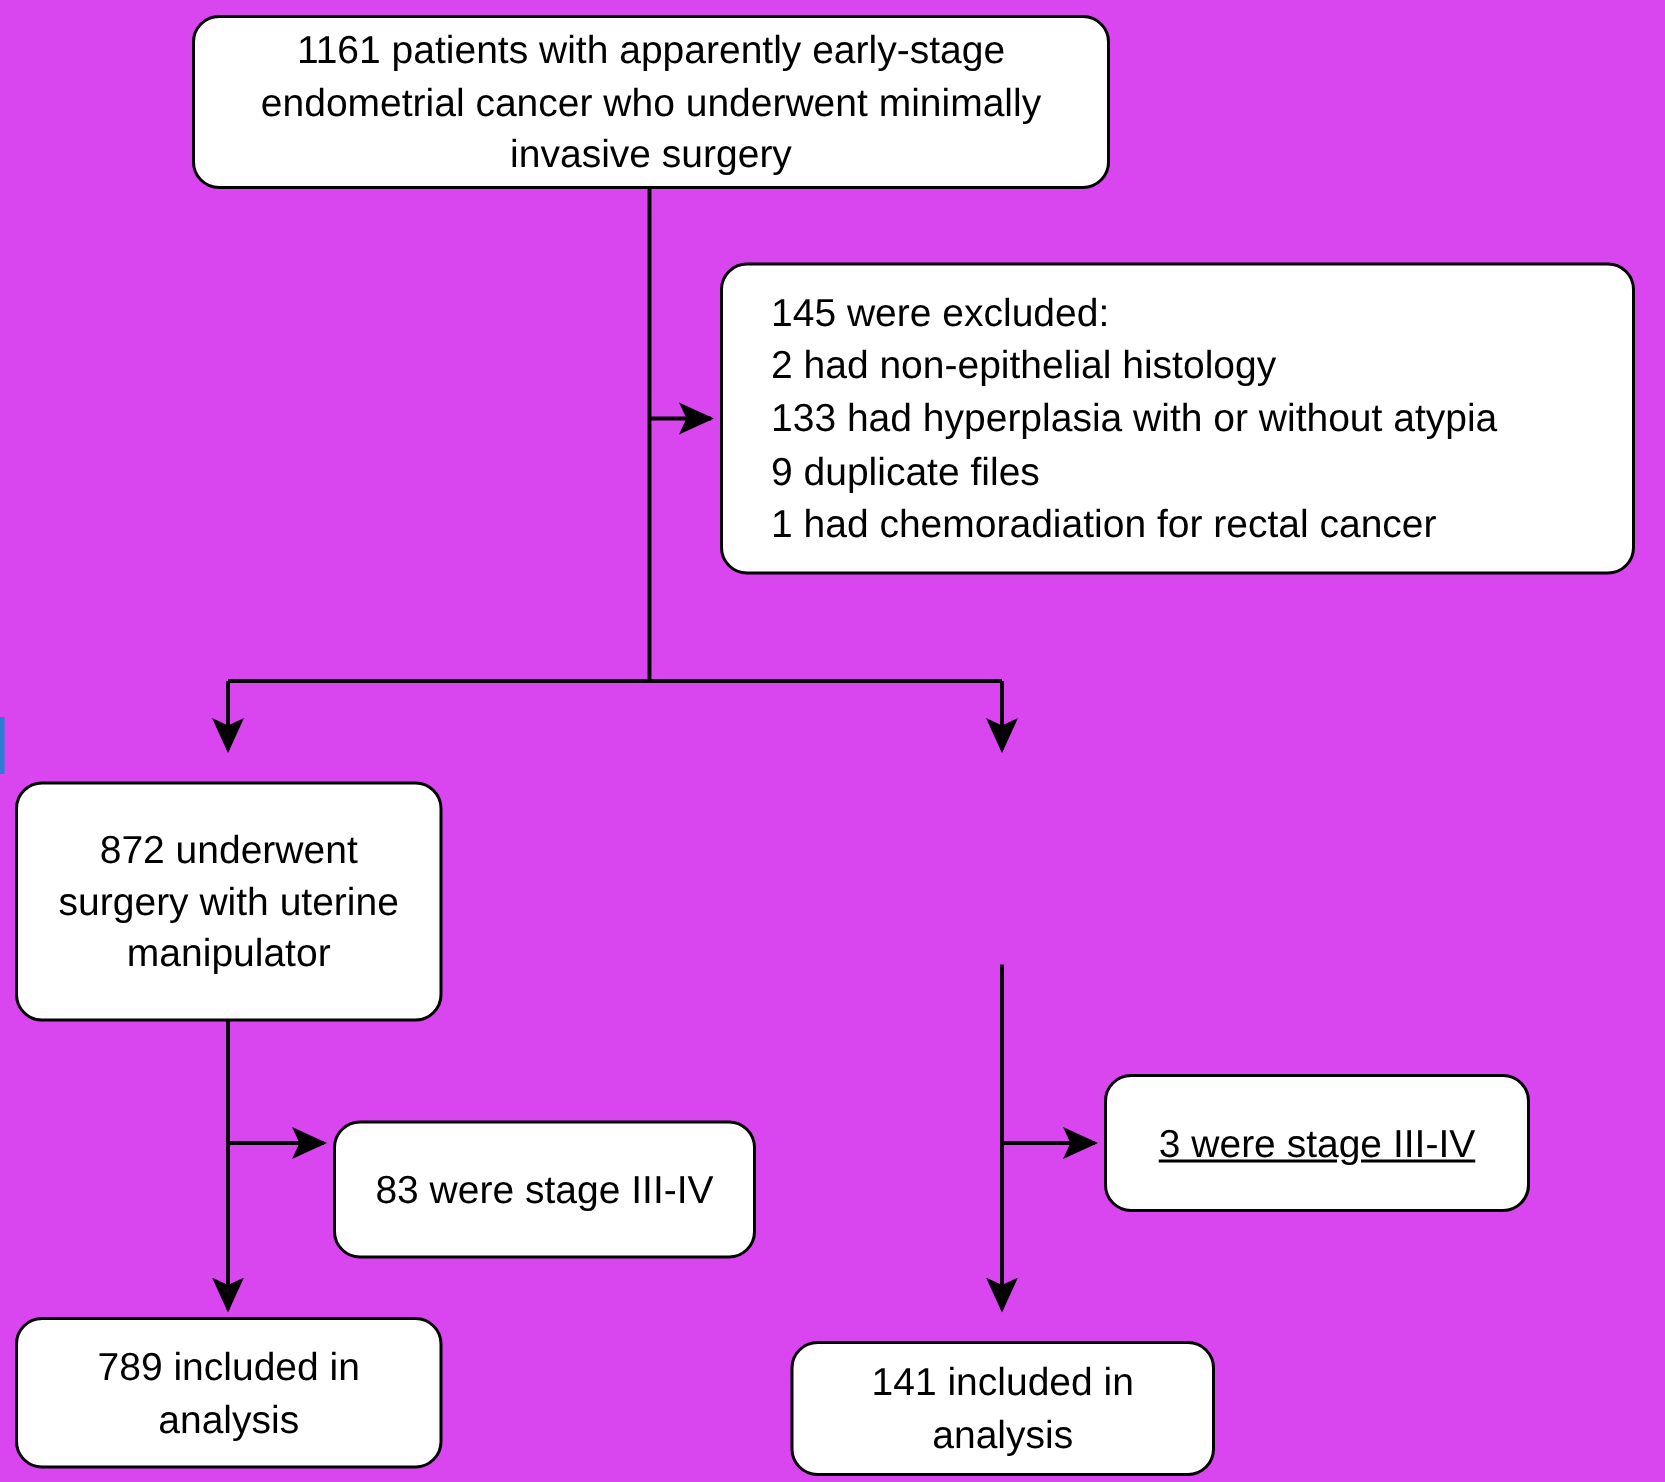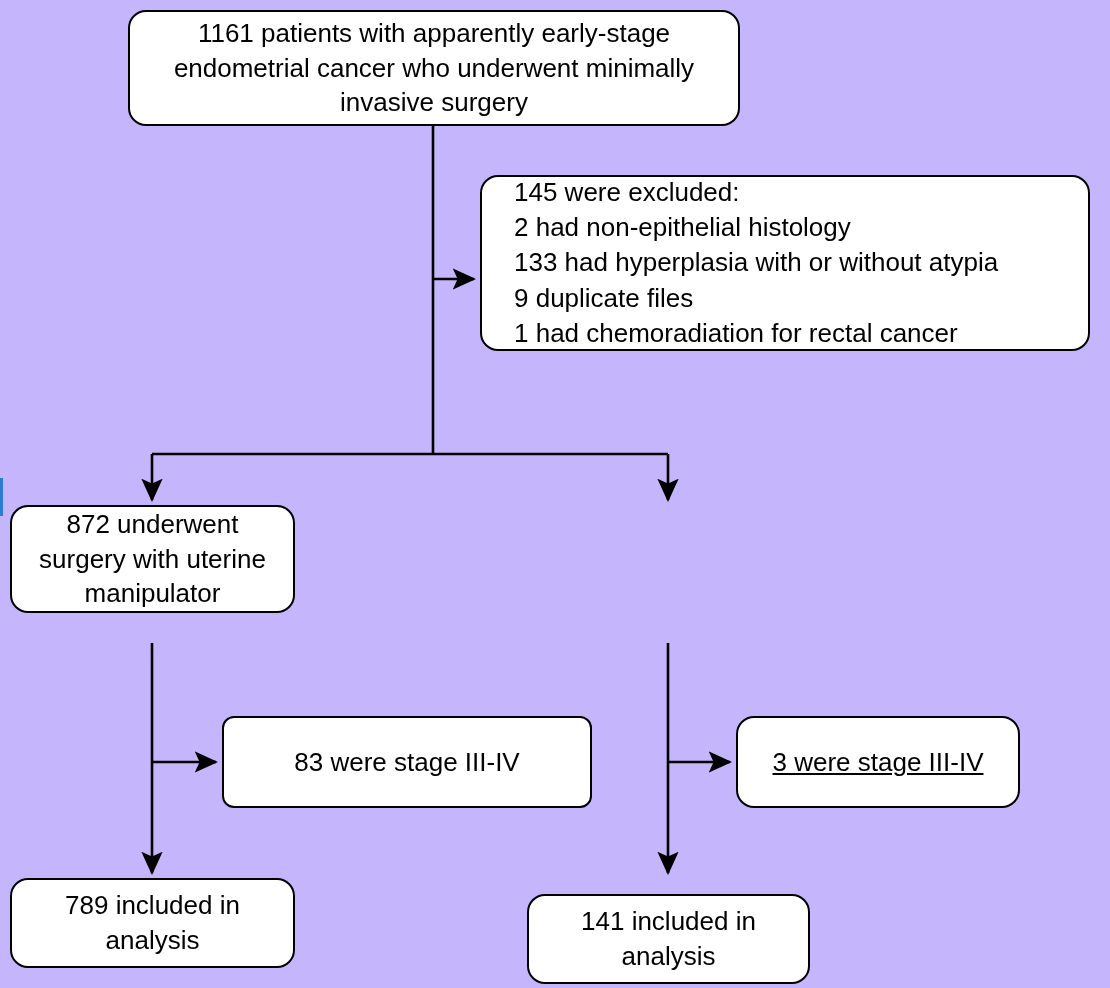--- a/index.html
+++ b/index.html
@@ -4,21 +4,21 @@
 <style>
   html, body {
     margin: 0;
     padding: 0;
     background: #ffffff;
   }
   #canvas {
     position: relative;
     width: 1110px;
     height: 988px;
-    background: #c4b5fd;
+    background: #d946ef;
     overflow: hidden;
     font-family: "Liberation Sans", sans-serif;
   }
   .node {
     position: absolute;
     box-sizing: border-box;
     border: 2.5px solid #000000;
     border-radius: 18px;
     background: #ffffff;
     display: flex;
@@ -38,26 +38,26 @@
     justify-content: flex-start;
   }
   .node.left-align .txt {
     text-align: left;
     padding: 0 0 0 32px;
     line-height: 1.36;
   }
 
   
   #node-enrolled { left: 128px;  top: 10px;   width: 612px; height: 116px; }
-  #node-excluded { left: 480px;  top: 175px;  width: 610px; height: 176px; }
-  #node-with-manip    { left: 10px;  top: 505px; width: 285px; height: 108px; }
+  #node-excluded { left: 480px;  top: 175px;  width: 610px; height: 208px; }
+  #node-with-manip    { left: 10px;  top: 521px; width: 285px; height: 160px; }
   #node-without-manip { left: 527px; top: 505px; width: 283px; height: 138px; }
-  #node-stage-left    { left: 222px; top: 716px; width: 370px; height: 92px; border-radius: 12px; }
+  #node-stage-left    { left: 222px; top: 747px; width: 282px; height: 92px; }
   #node-stage-right   { left: 736px; top: 716px; width: 284px; height: 92px; text-decoration: underline; }
-  #node-incl-left     { left: 10px;  top: 878px; width: 285px; height: 90px; }
+  #node-incl-left     { left: 10px;  top: 878px; width: 285px; height: 101px; }
   #node-incl-right    { left: 527px; top: 878px; width: 283px; height: 90px; margin-top: 16px; }
 
   #connectors {
     position: absolute;
     left: 0; top: 0;
     width: 1110px;
     height: 988px;
     z-index: 1;
   }
   #blue-mark {

